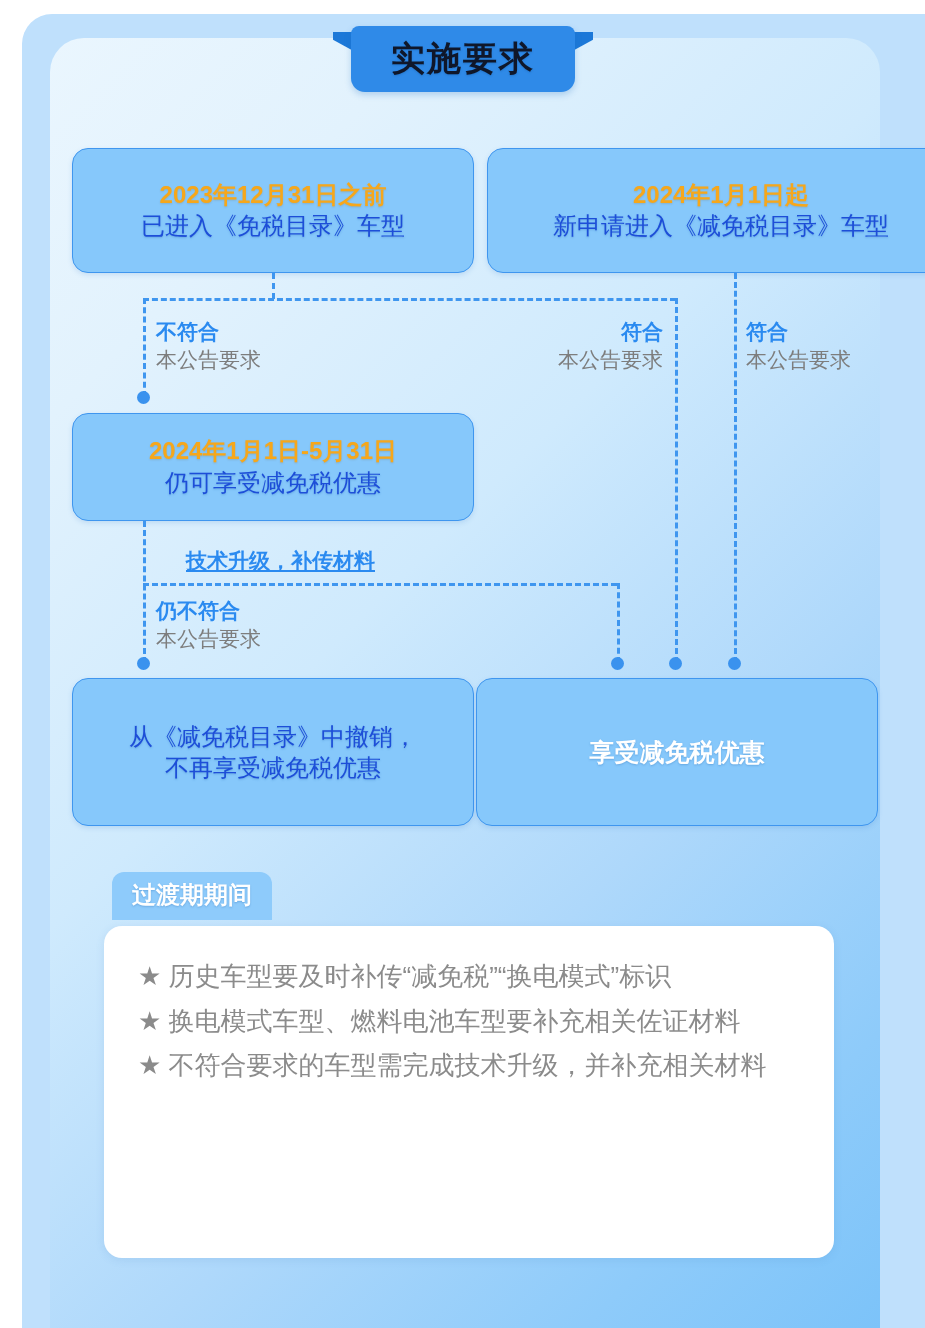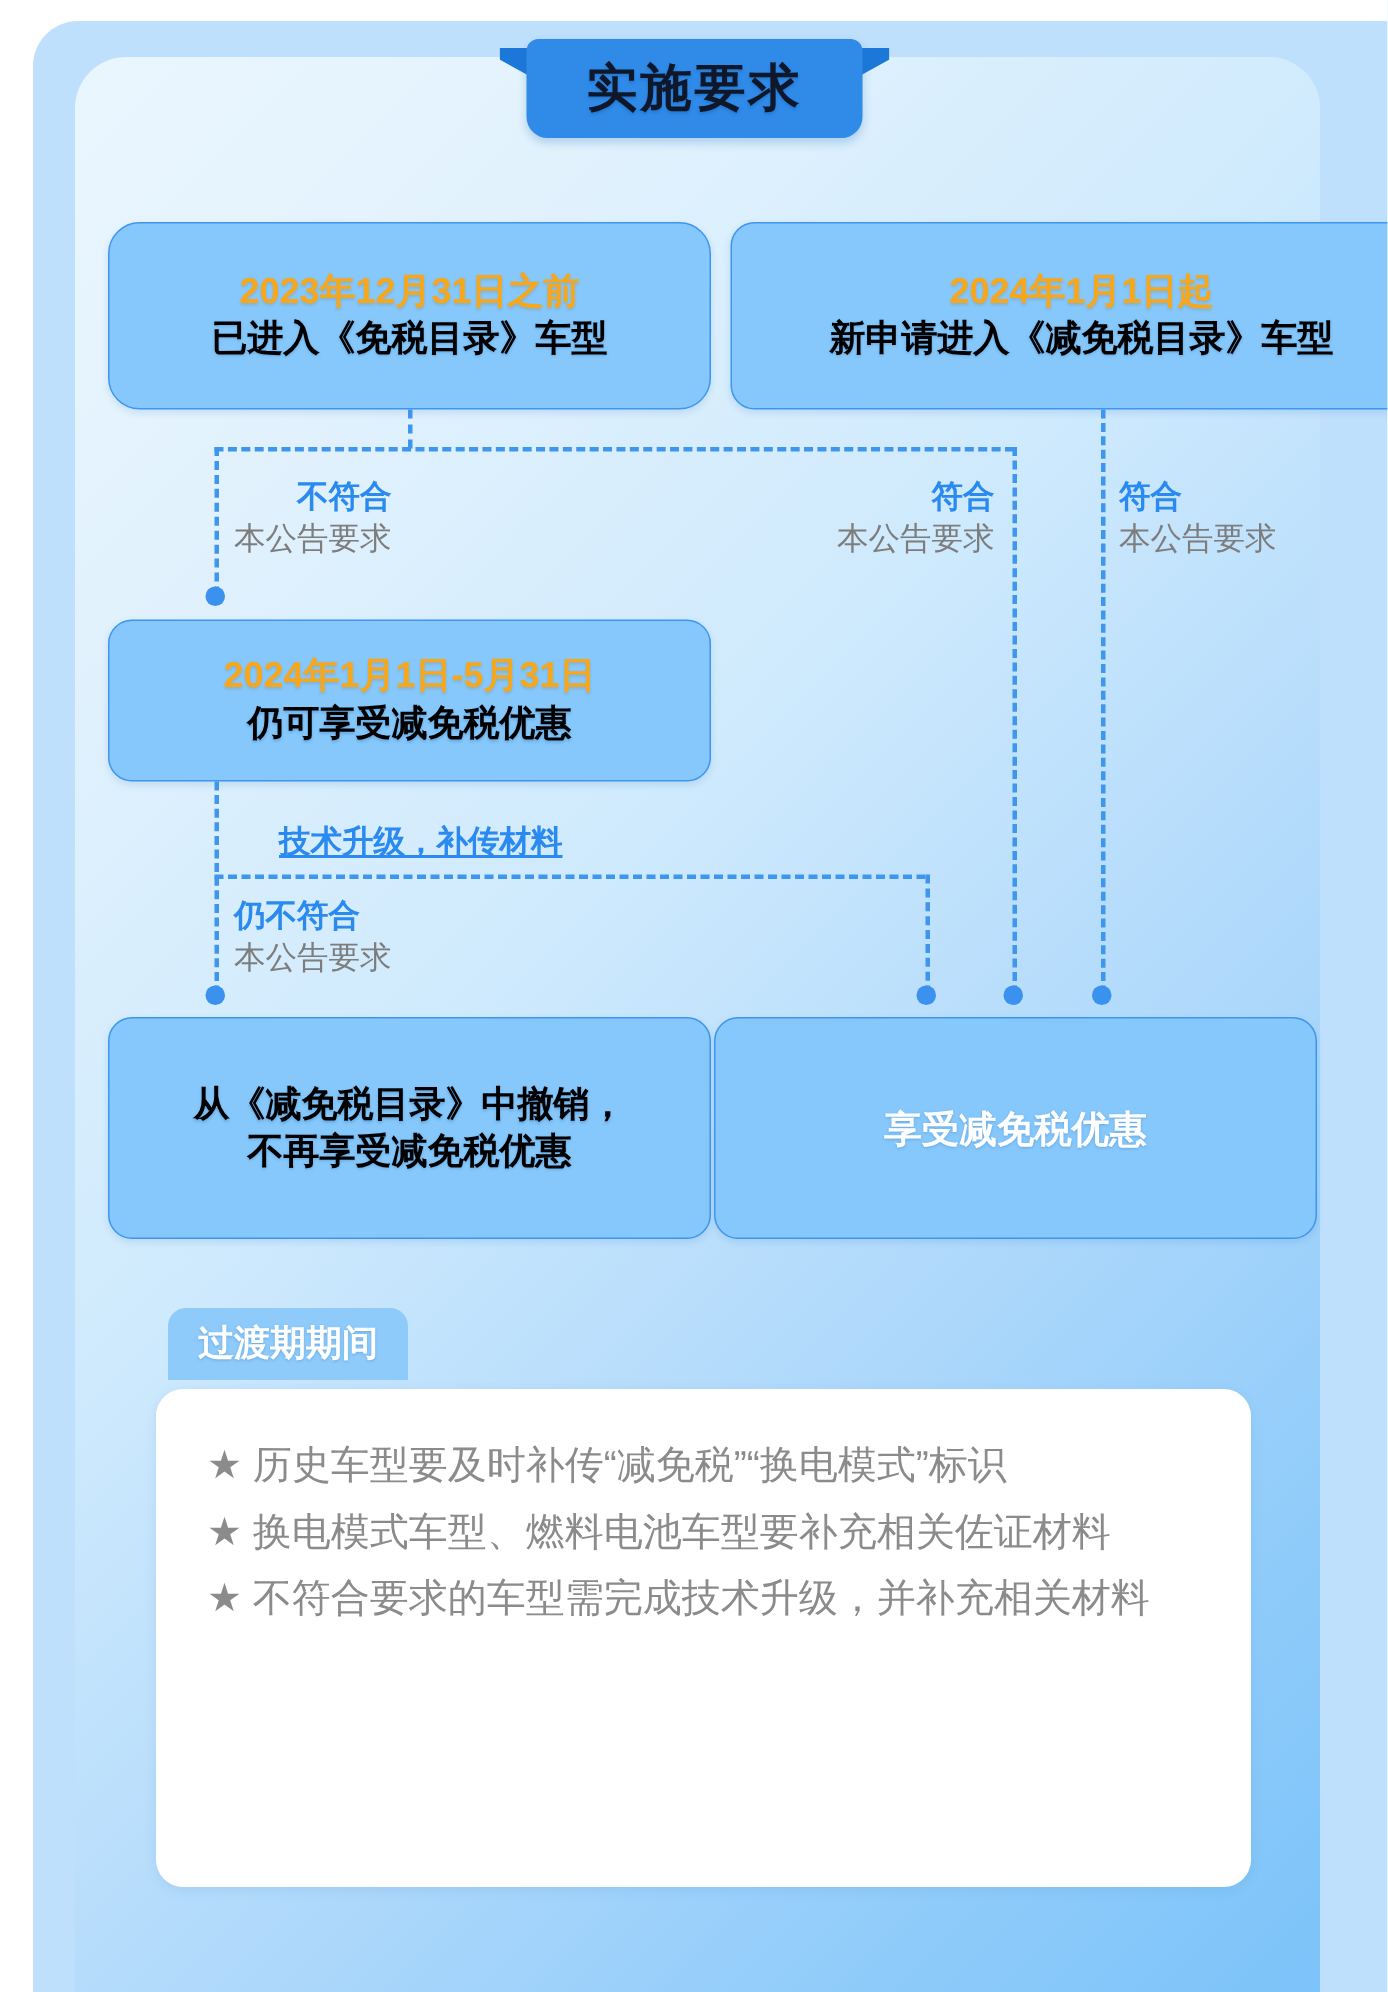--- a/index.html
+++ b/index.html
@@ -101,35 +101,35 @@
   }
   .box .date {
     color: #f6a71b;
     font-size: 24px;
     font-weight: bold;
     line-height: 1.28;
     text-shadow: 0 1px 2px rgba(120,80,10,.18);
     white-space: nowrap;
   }
   .box .desc {
-    color: #000000;
+    color: #1d4ed8;
     font-size: 24px;
-    font-weight: bold;
+    font-weight: normal;
     line-height: 1.3;
     text-shadow: 0 1px 2px rgba(40,110,180,.35);
     white-space: nowrap;
   }
   .box .plain {
     color: #ffffff;
     font-size: 25px;
     font-weight: bold;
     text-shadow: 0 1px 2px rgba(40,110,180,.35);
   }
 
-  #box-a { left: 72px;  top: 148px; width: 402px; height: 125px; border-radius: 21px; }
+  #box-a { left: 72px;  top: 148px; width: 402px; height: 125px; }
   #box-b { left: 487px; top: 148px; width: 468px; height: 125px; }
   #box-c { left: 72px;  top: 413px; width: 402px; height: 108px; }
   #box-d { left: 72px;  top: 678px; width: 402px; height: 148px; }
   #box-e { left: 476px; top: 678px; width: 402px; height: 148px; }
 
   
   .vline {
     position: absolute;
     width: 0;
     border-left: 3px dashed #3f96ef;
@@ -239,21 +239,21 @@
 
   <div class="vline" style="left:143px; top:298px; height:99px;"></div>
   <div class="dot" style="left:137px; top:391px;"></div>
 
   <div class="vline" style="left:675px; top:298px; height:365px;"></div>
   <div class="dot" style="left:669px; top:657px;"></div>
 
   <div class="vline" style="left:734px; top:273px; height:390px;"></div>
   <div class="dot" style="left:728px; top:657px;"></div>
 
-  <div class="edge-label" style="left:156px; top:318px;text-align:right;">
+  <div class="edge-label" style="left:156px; top:318px;">
     <span class="strong">不符合</span>
     <span class="sub">本公告要求</span>
   </div>
 
   <div class="edge-label right-align" style="left:505px; top:318px; width:158px;">
     <span class="strong">符合</span>
     <span class="sub">本公告要求</span>
   </div>
 
   <div class="edge-label" style="left:746px; top:318px;">

